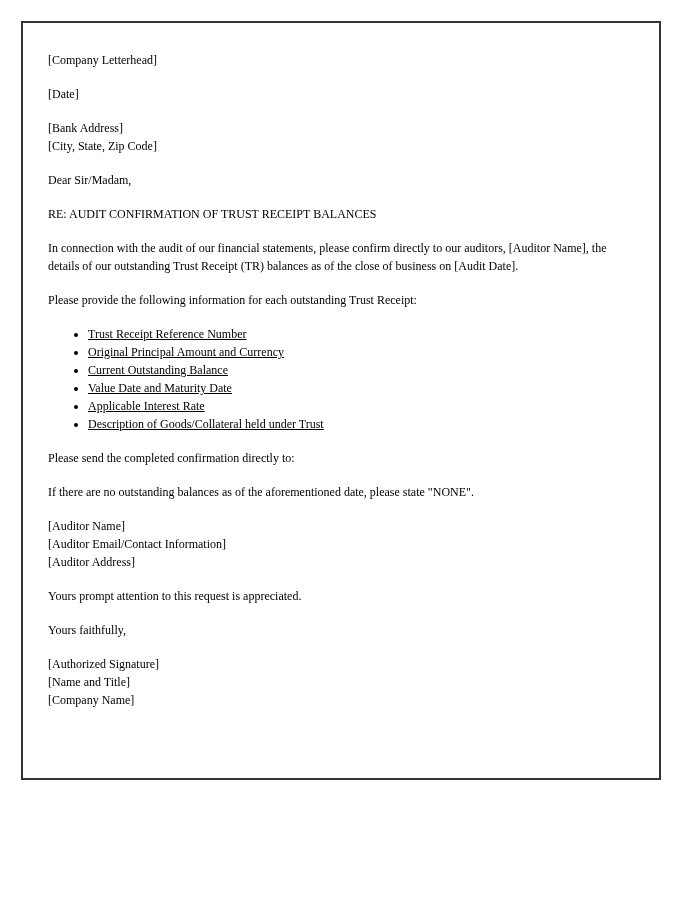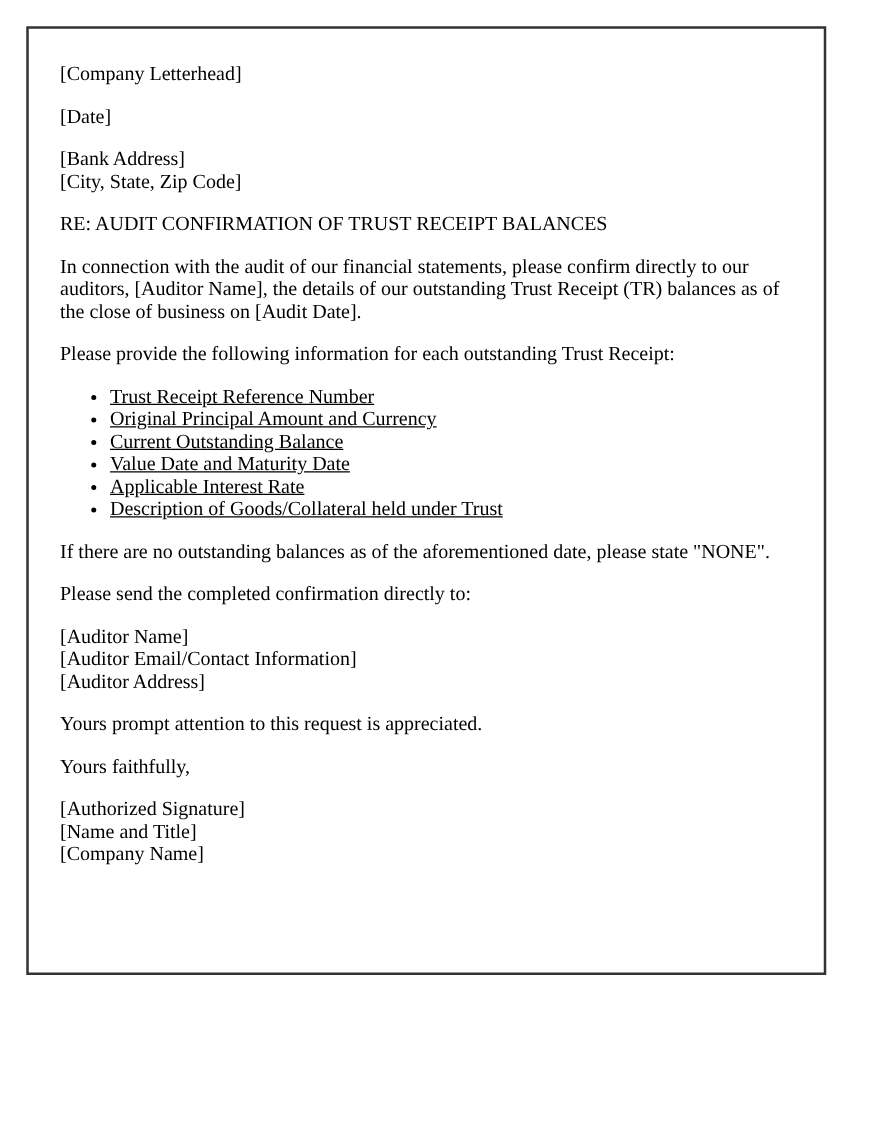--- a/index.html
+++ b/index.html
@@ -23,21 +23,21 @@
     position: absolute;
     left: 21px; top: 21px;
     width: 640px; height: 759px;
     box-sizing: border-box;
     border: 2px solid var(--border_color);
     background: var(--page_bg);
     overflow: hidden;
   }
   .letter-content {
     padding: 12px 25px 0 25px;
-    font-size: 16px;
+    font-size: 12px;
   }
   .letter-content p {
     margin: 16px 0;
     line-height: 18px;
   }
   .subject { font-weight: normal; }
   .letter-content ul {
     margin: 16px 0;
     padding-left: 40px;
     list-style-type: disc;
@@ -57,39 +57,40 @@
 
       <p>[Company Letterhead]</p>
 
       <p>[Date]</p>
 
       <p>
         <span class="addr-line">[Bank Address]</span>
         <span class="addr-line">[City, State, Zip Code]</span>
       </p>
 
+      <p>Dear Sir/Madam,</p>
 
       <p class="subject">RE: AUDIT CONFIRMATION OF TRUST RECEIPT BALANCES</p>
 
       <p>In connection with the audit of our financial statements, please confirm directly to our auditors, [Auditor Name], the details of our outstanding Trust Receipt (TR) balances as of the close of business on [Audit Date].</p>
 
       <p>Please provide the following information for each outstanding Trust Receipt:</p>
 
       <ul>
         <li>Trust Receipt Reference Number</li>
         <li>Original Principal Amount and Currency</li>
         <li>Current Outstanding Balance</li>
         <li>Value Date and Maturity Date</li>
         <li>Applicable Interest Rate</li>
         <li>Description of Goods/Collateral held under Trust</li>
       </ul>
 
+      <p>Please send the completed confirmation directly to:</p>
+
       <p>If there are no outstanding balances as of the aforementioned date, please state "NONE".</p>
-
-      <p>Please send the completed confirmation directly to:</p>
 
       <p>
         <span class="addr-line">[Auditor Name]</span>
         <span class="addr-line">[Auditor Email/Contact Information]</span>
         <span class="addr-line">[Auditor Address]</span>
       </p>
 
       <p>Yours prompt attention to this request is appreciated.</p>
 
       <p>Yours faithfully,</p>

